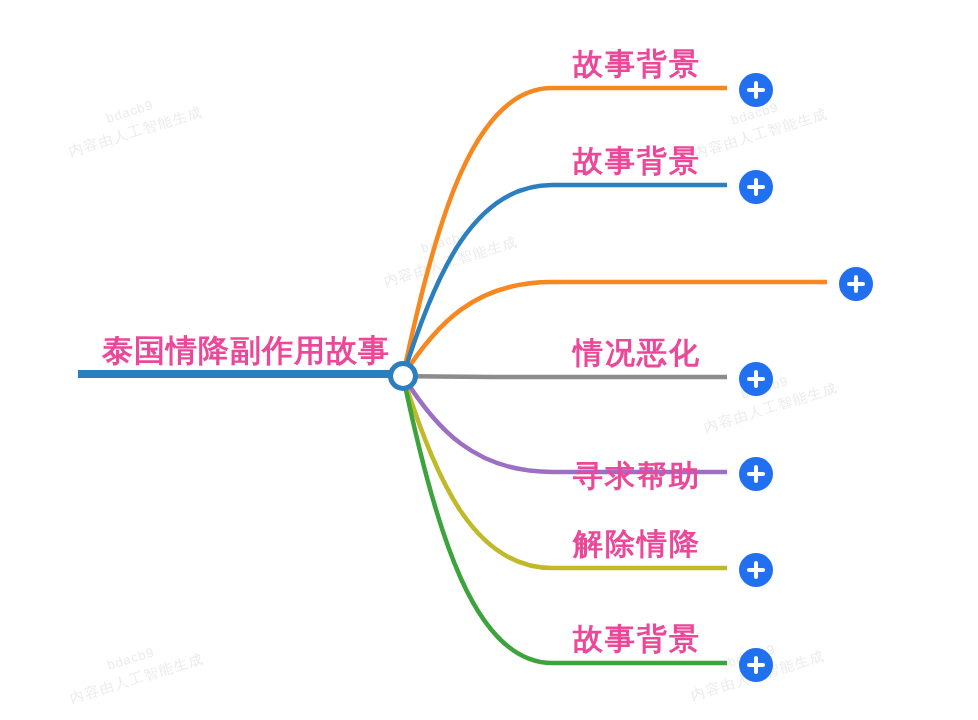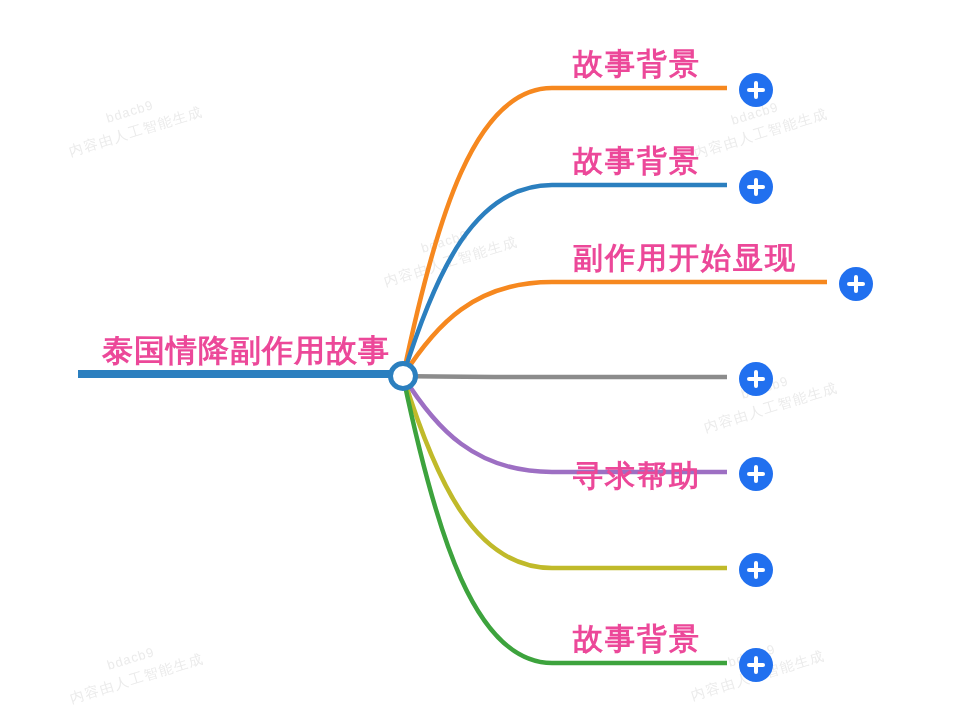--- a/index.html
+++ b/index.html
@@ -65,31 +65,32 @@
     </svg>
   <div id="node-layer" style="color: #ec4899; padding-left: 16px;">
       <div class="topic branch-topic" style="left: 573px; top: 47px;">故事背景</div>
       <div class="plus-btn" style="left: 739px; top: 73px; background: rgb(33, 112, 239);">
         <span class="plus-icon"></span>
       </div>
       <div class="topic branch-topic" style="left: 573px; top: 144px;">故事背景</div>
       <div class="plus-btn" style="left: 739px; top: 170px; background: rgb(33, 112, 239);">
         <span class="plus-icon"></span>
       </div>
-      <div class="topic branch-topic" style="left: 573px; top: 241px;">副作用开始显现</div>
       <div class="plus-btn" style="left: 839px; top: 267px; background: rgb(33, 112, 239);">
         <span class="plus-icon"></span>
       </div>
+      <div class="topic branch-topic" style="left: 573px; top: 336px;">情况恶化</div>
       <div class="plus-btn" style="left: 739px; top: 362px; background: rgb(33, 112, 239);">
         <span class="plus-icon"></span>
       </div>
       <div class="topic branch-topic" style="left: 573px; top: 431px; margin-top: 28px;">寻求帮助</div>
       <div class="plus-btn" style="left: 739px; top: 457px; background: rgb(33, 112, 239);">
         <span class="plus-icon"></span>
       </div>
+      <div class="topic branch-topic" style="left: 573px; top: 527px;">解除情降</div>
       <div class="plus-btn" style="left: 739px; top: 553px; background: rgb(33, 112, 239);">
         <span class="plus-icon"></span>
       </div>
       <div class="topic branch-topic" style="left: 573px; top: 622px;">故事背景</div>
       <div class="plus-btn" style="left: 739px; top: 648px; background: rgb(33, 112, 239);">
         <span class="plus-icon"></span>
       </div>
       <div class="topic root-topic" style="left: 80px; width: 310px; top: 334px;">泰国情降副作用故事</div>
     </div>
 </div>

